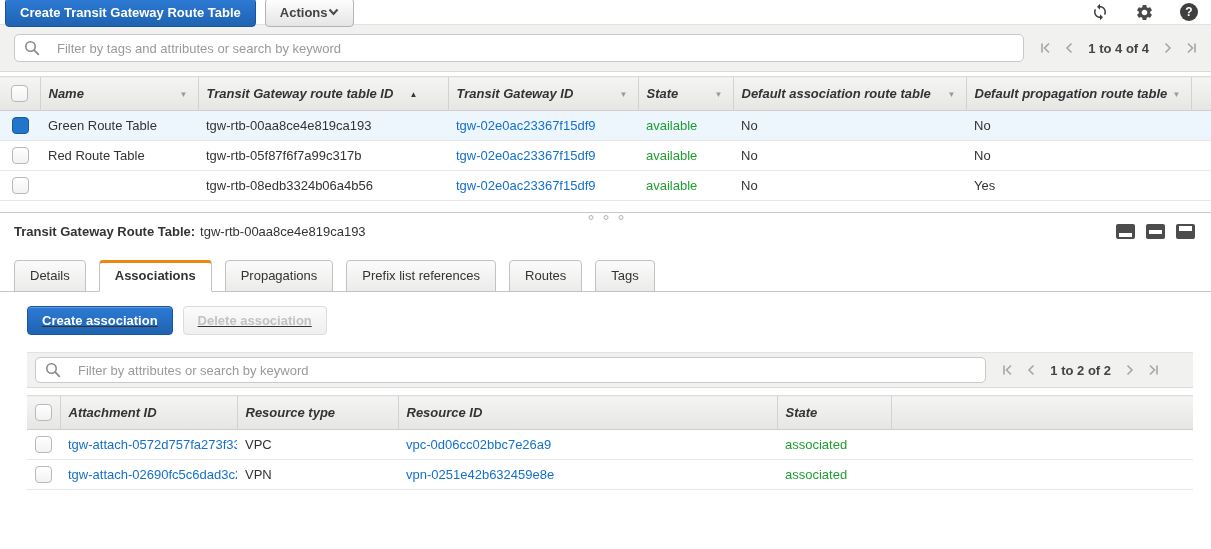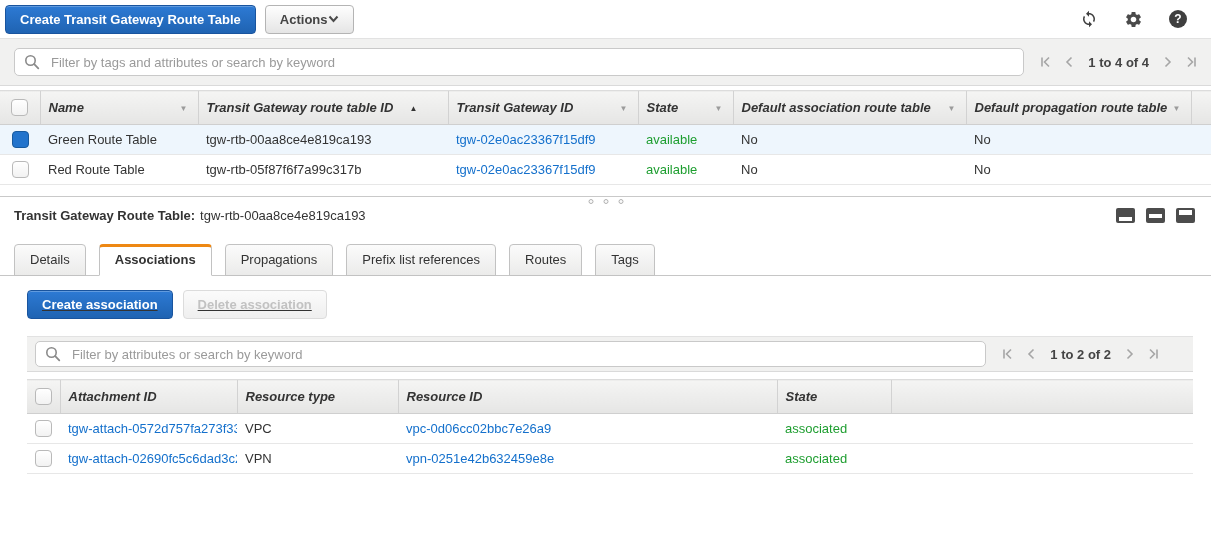--- a/index.html
+++ b/index.html
@@ -3,31 +3,31 @@
 <meta charset="utf-8">
 <style>
   * { box-sizing: border-box; }
   html, body { margin:0; padding:0; }
   body {
     width:1211px; height:549px; overflow:hidden;
     font-family:"Liberation Sans", sans-serif; font-size:13px; color:#333; background:#fff;
     --link:#1470cc; --ok:#1e9e30; --accent:#ee8813; --selrow:#eef6fd;
   }
   
-  .toolbar { display:flex; align-items:center; padding:4px 20px 4px 5px; height:38px; }
+  .toolbar { display:flex; align-items:center; padding:4px 9px 4px 5px; height:24px; }
   .btn { font-family:inherit; font-weight:bold; font-size:13px; border-radius:4px; height:29px; padding:0 14px; cursor:pointer; }
   .btn-primary { background:linear-gradient(#2d7ad4,#1f63b2); color:#fff; border:1px solid #19549e; box-shadow:inset 0 1px 0 rgba(255,255,255,.25); }
   .btn-default { background:linear-gradient(#fefefe,#e5e5e5); color:#444; border:1px solid #b4b4b4; margin-left:9px; display:inline-flex; align-items:center; }
   .toolbar-icons { margin-left:auto; display:flex; align-items:center; gap:26px; padding-right:4px; }
   .icon-btn { cursor:pointer; display:inline-flex; align-items:center; }
   .help-circle { width:18px; height:18px; border-radius:50%; background:#3f3f3f; color:#fff; font-weight:bold; font-size:12px; display:inline-flex; align-items:center; justify-content:center; }
   
   .filter-bar { background:#f1f1f0; border-top:1px solid #e2e2e2; border-bottom:1px solid #dadada; display:flex; align-items:center; padding:9px 12px 9px 14px; }
   .search-box { flex:1; background:#fff; border:1px solid #c9c9c9; border-radius:5px; height:28px; display:flex; align-items:center; padding:0 9px; }
-  .search-box input { border:none; outline:none; flex:1; font-family:inherit; font-size:13px; color:#333; background:transparent; margin-left:9px; }
+  .search-box input { border:none; outline:none; flex:1; font-family:inherit; font-size:13px; color:#333; background:transparent; margin-left:15px; }
   ::placeholder { color:#9a9a9a; }
   .pagination { display:flex; align-items:center; gap:11px; font-weight:bold; color:#444; margin-left:14px; white-space:nowrap; }
   .pagination svg { display:block; cursor:pointer; }
   .filter-bar.inner { padding:4px 8px; }
   .filter-bar.inner .search-box { height:26px; }
   .filter-bar.inner .pagination { margin-right:24px; }
   
   .grid { border-collapse:collapse; width:100%; table-layout:fixed; }
   .grid.top-grid { margin-top:4px; }
   .grid.bottom-grid { margin-top:7px; }
@@ -152,20 +152,30 @@
         <td class="filler"></td>
       </tr>
       <tr>
         <td class="cb"><span class="checkbox"></span></td>
         <td><span>Red Route Table</span></td>
         <td><span>tgw-rtb-05f87f6f7a99c317b</span></td>
         <td><span class="link">tgw-02e0ac23367f15df9</span></td>
         <td><span class="state">available</span></td>
         <td><span>No</span></td>
         <td><span>No</span></td>
+        <td class="filler"></td>
+      </tr>
+      <tr>
+        <td class="cb"><span class="checkbox"></span></td>
+        <td><span></span></td>
+        <td><span>tgw-rtb-08edb3324b06a4b56</span></td>
+        <td><span class="link">tgw-02e0ac23367f15df9</span></td>
+        <td><span class="state">available</span></td>
+        <td><span>No</span></td>
+        <td><span>Yes</span></td>
         <td class="filler"></td>
       </tr>
     </tbody>
 </table>
 
 <div class="splitter">
   <div class="dots">
       <span class="dot"></span>
       <span class="dot"></span>
       <span class="dot"></span>

